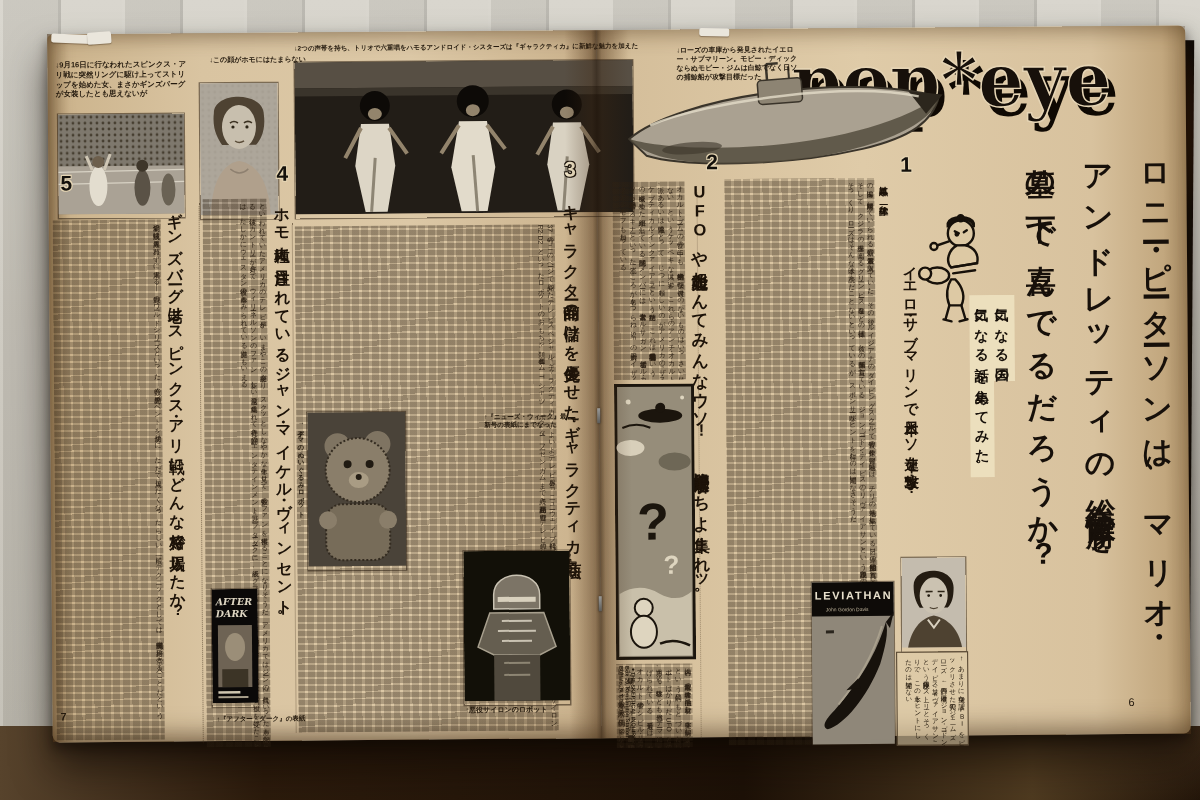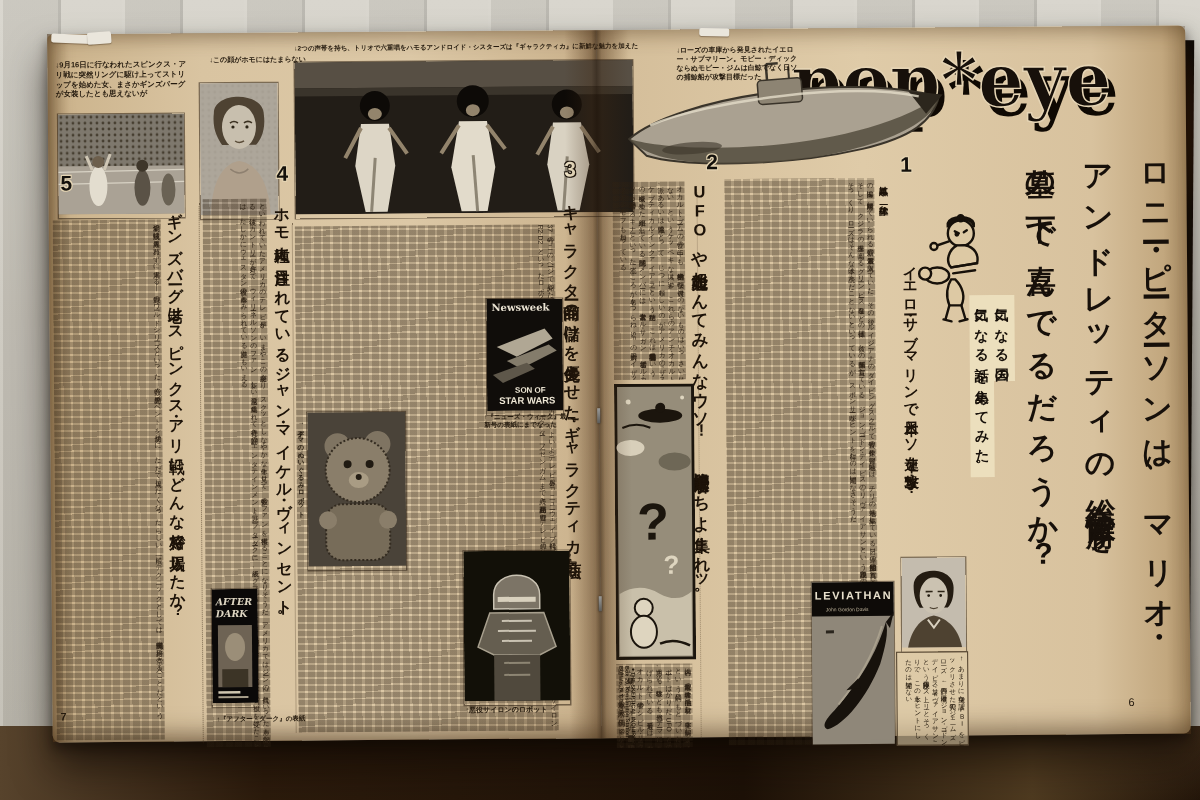--- a/index.html
+++ b/index.html
@@ -141,31 +141,20 @@
           <path d="M258,66 L242,94 M286,66 L304,92" stroke="#93846c" stroke-width="4"></path>
         </g>
       </svg>
     </div>
     <div class="artnum" style="left:516px;top:128px;color:#efe3c6;text-shadow:1px 1px 0 #1a130c,-1px -1px 0 #1a130c,1px -1px 0 #1a130c,-1px 1px 0 #1a130c;">3</div>
 
     <div class="abs vt head" style="left:511px;top:164px;height:508px;font-size:16px;letter-spacing:1px;">キャラクター商品の儲けを優先させた『ギャラクティカ』商法。</div>
 
     <div class="abs body-col" style="left:246px;top:194px;width:260px;height:506px;">37号のこのページで紹介したテレビ・スペシャル『ギャラクティカ』。いよいよテレビ界もSFニューウェイブ時代に突入したようだ。ほしいキャラクターをすべて商品化、サイロン、R2-D2といったロボットのおもちゃ類、各種ゲーム、Tシャツ、ポスター、フーセンガムまで続々と商品化計画が進行中。テレビ界の宇宙戦争も激化の一途をたどっている。</div>
 
-    <div class="photoframe" style="left:437px;top:268px;">
-      <svg width="76" height="112" viewBox="0 0 76 112">
-        <rect width="76" height="112" fill="#100d0a"></rect>
-        <text x="5" y="12" font-family="DejaVu Serif,serif" font-size="10" font-weight="bold" fill="#e9e2d2">Newsweek</text>
-        <polygon points="10,48 58,30 66,40 30,58" fill="#b0a794"></polygon>
-        <polygon points="20,62 62,46 70,52 34,70" fill="#847c6b"></polygon>
-        <polygon points="6,76 40,64 48,70 16,84" fill="#5e574a"></polygon>
-        <text x="28" y="94" font-size="8" font-weight="bold" fill="#efe8d6">SON OF</text>
-        <text x="12" y="105" font-size="9.5" font-weight="bold" fill="#efe8d6">STAR WARS</text>
-      </svg>
-    </div>
     <div class="abs cap" style="left:434px;top:382px;width:86px;font-size:6.5px;">↑『ニューズ・ウィーク』最新号の表紙にまでなった</div>
 
     <div class="abs vt cap" style="left:246px;top:386px;height:104px;font-size:6.5px;">→子グマのぬいぐるみロボット</div>
     <div class="photoframe" style="left:257px;top:380px;">
       <svg width="98" height="154" viewBox="0 0 98 154">
         <rect width="98" height="154" fill="#46403600"></rect>
         <rect width="98" height="154" fill="#4a4339"></rect>
         <circle cx="30" cy="34" r="13" fill="#7f7462"></circle>
           <circle cx="70" cy="32" r="13" fill="#7f7462"></circle>
         <circle cx="50" cy="58" r="32" fill="#8a7e6a" stroke="#332b20" stroke-width="2" stroke-dasharray="2 2"></circle>

